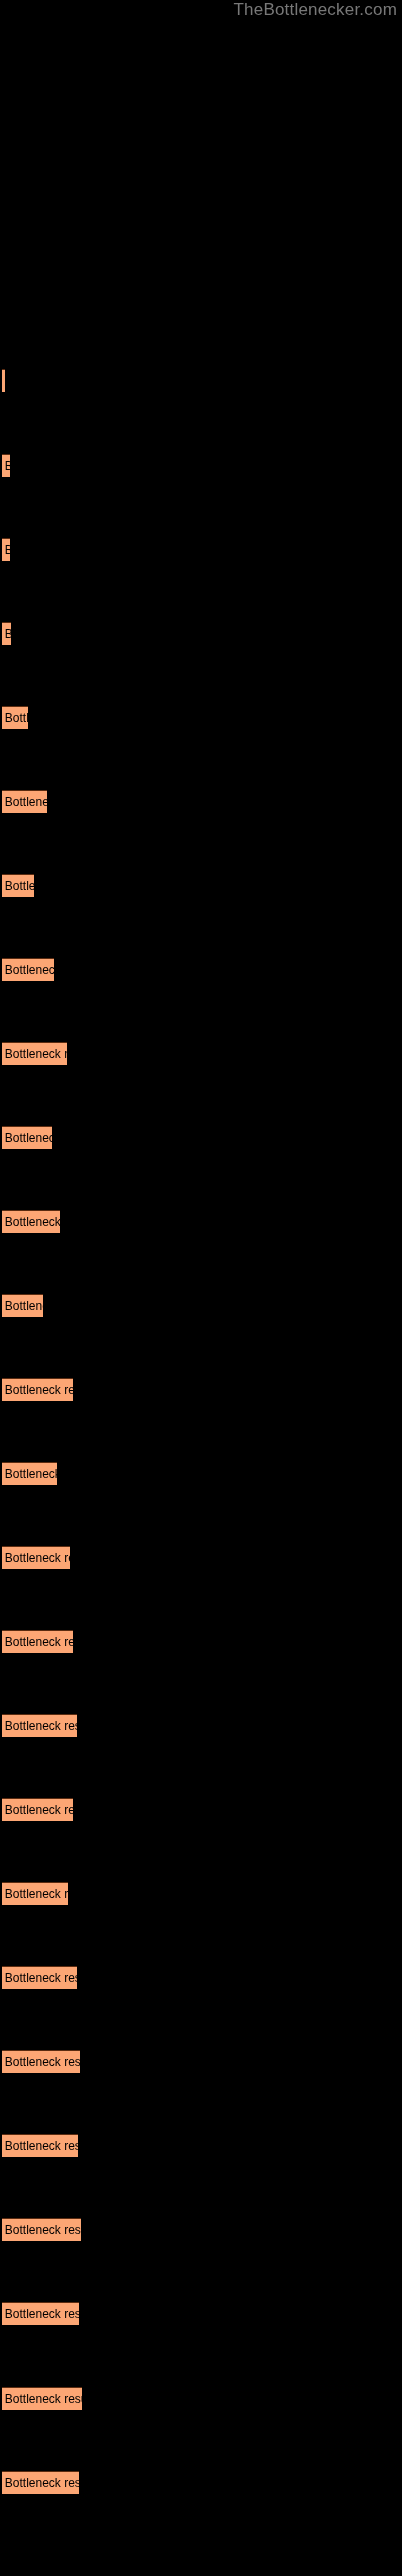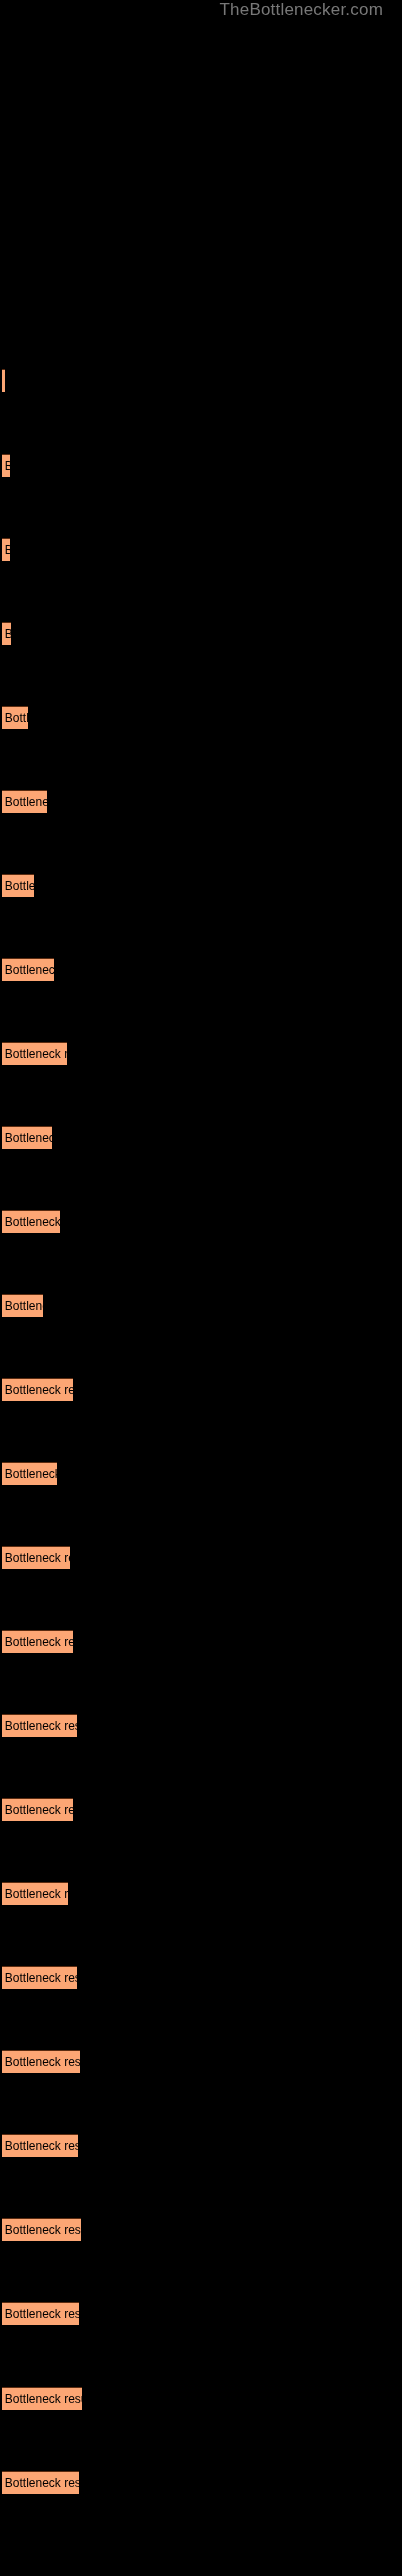--- a/index.html
+++ b/index.html
@@ -18,21 +18,21 @@
   }
 
   
   #chart-header {
     position: absolute;
     top: 0;
     left: 0;
     width: 403px;
     height: 27px;
     box-sizing: border-box;
-    padding-right: 20px;
+    padding-right: 6px;
     display: flex;
     align-items: flex-start;
     justify-content: flex-end;
   }
   #site-watermark {
     color: #787878;
     font-size: 17px;
     line-height: 20px;
     letter-spacing: 0.2px;
     white-space: nowrap;

